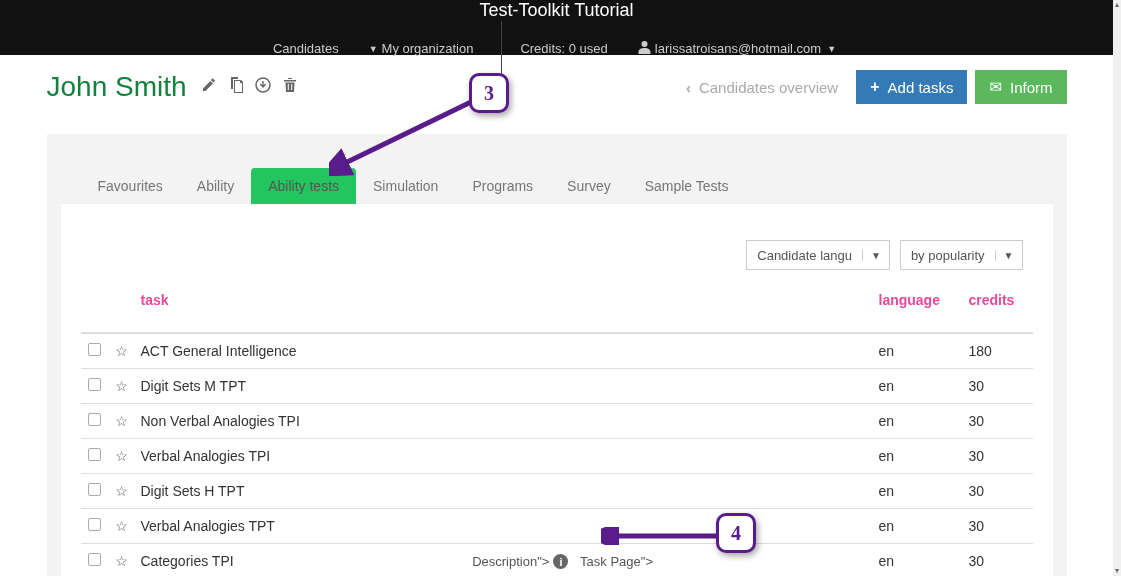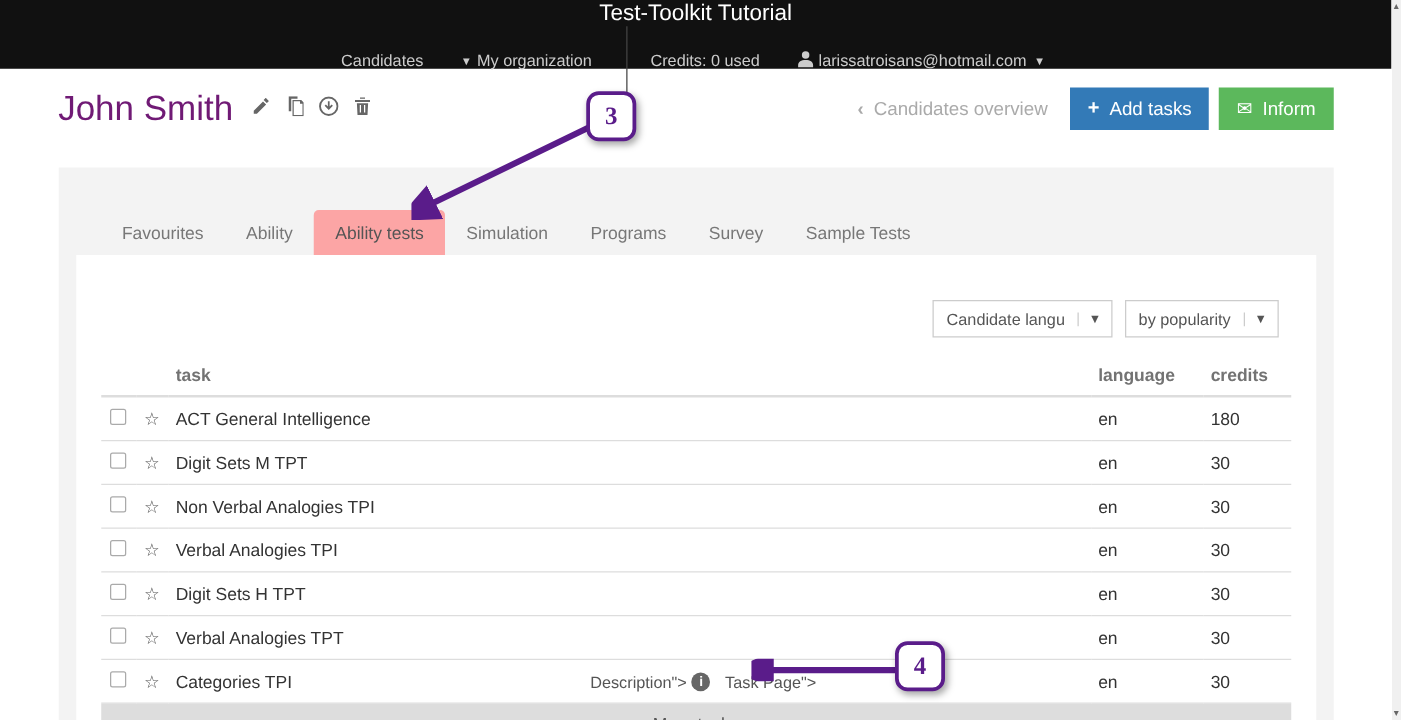--- a/index.html
+++ b/index.html
@@ -74,21 +74,21 @@
     width: 1020px;
     margin: 15px auto 0;
   }
   .page-header {
     display: flex;
     align-items: center;
     justify-content: space-between;
     margin-bottom: 30px;
   }
   .page-title-block { display:flex; align-items:center; gap:14px; }
-  .page-title { font-size: 28px; font-weight: normal; color: #701a75; }
+  .page-title { font-size: 28px; font-weight: normal; color: #15803d; }
   .title-actions { display:flex; gap:12px; align-items:center; color:#666; }
   .title-actions .ticon { cursor:pointer; font-size:16px; }
   .header-right { display:flex; align-items:center; gap:8px;}
   .back-link {
     color: #aaa;
     font-size: 15px;
     margin-right: 10px;
     display:flex;
     align-items:center;
     gap:8px;
@@ -108,21 +108,21 @@
     padding: 20px 16px 0 20px;
     text-align: right;
   }
   .tab {
     padding: 10px 17px;
     color:#777;
     font-size:14px;
     cursor:pointer;
   }
   .tab.active {
-    background:#fca5a5;
+    background:#22c55e;
     color:#555;
     border-radius:4px 4px 0 0;
   }
   .tab-body {
     background:#fff;
     padding: 36px 20px 10px;
   }
   .filters { display:flex; justify-content:flex-end; gap:10px; margin-bottom:14px; padding-right:10px;}
   .sel {
     border:1px solid #ccc;
@@ -133,23 +133,23 @@
     font-size:13px;
     color:#555;
     background:#fff;
     cursor:pointer;
   }
   .sel .car { border-left:1px solid #ccc; padding-left:8px; margin-left:10px; font-size:10px;}
   .table { width:100%; border-collapse: collapse; }
   .table th {
     text-align:left;
     font-weight:bold;
-    color:#737373;
+    color:#ec4899;
     font-size:14px;
-    padding:8px 6px 8px;
+    padding:8px 6px 24px;
     border-bottom:2px solid #ddd;
   }
   .table td {
     padding: 9px 6px;
     border-top: 1px solid #ddd;
     color:#333;
     font-size:14px;
     vertical-align: middle;
   }
   .chkcell { width:28px; text-align:center;}

